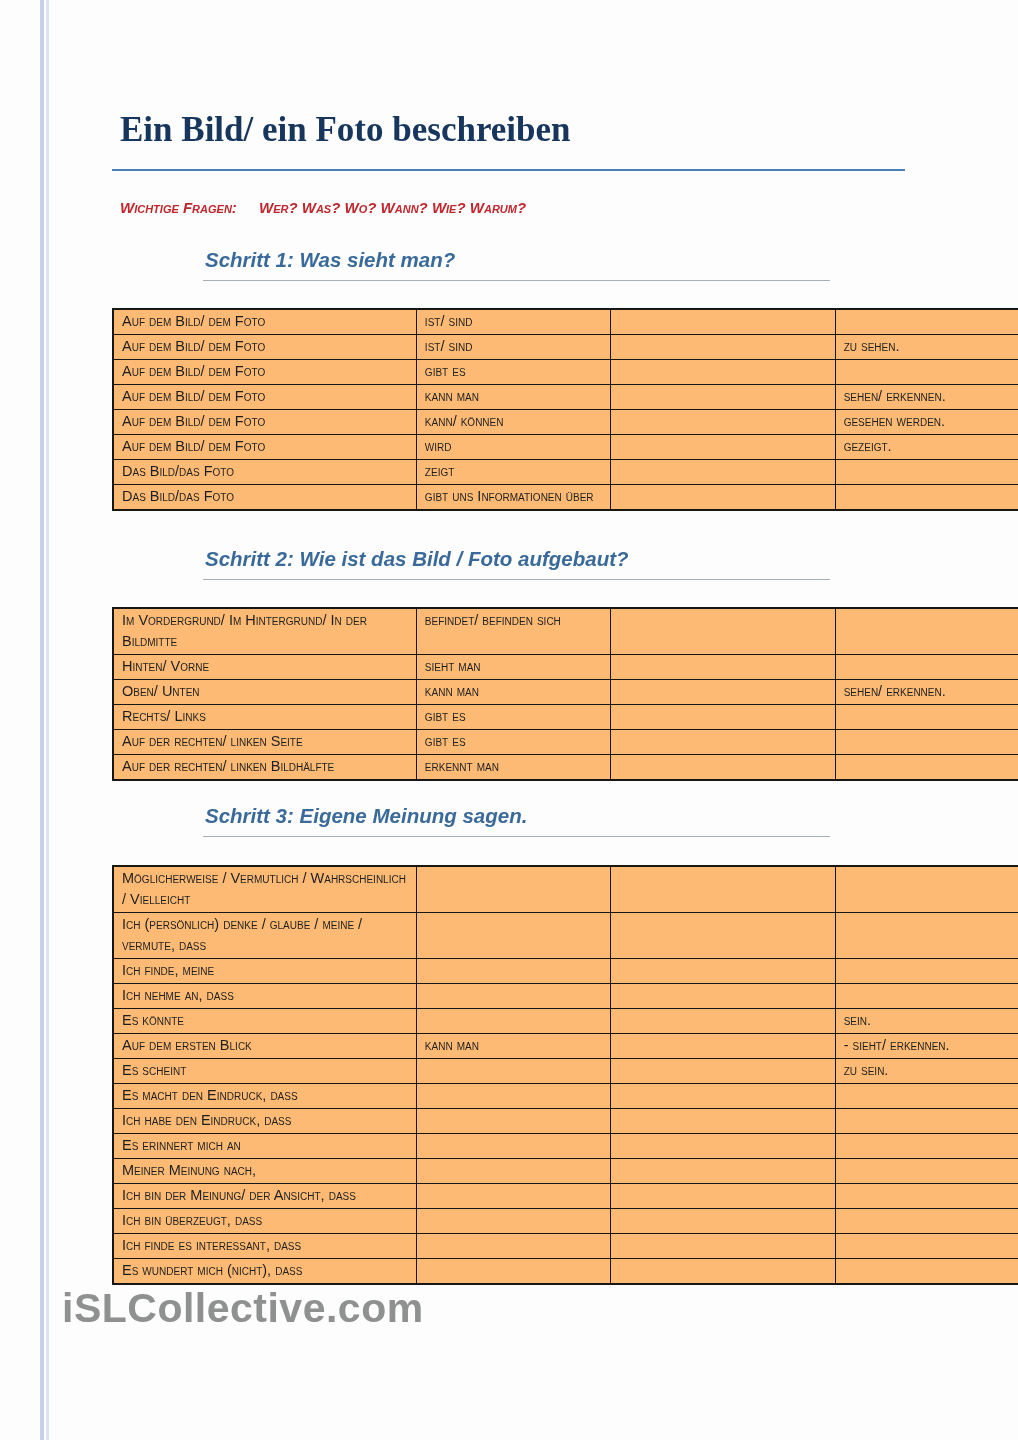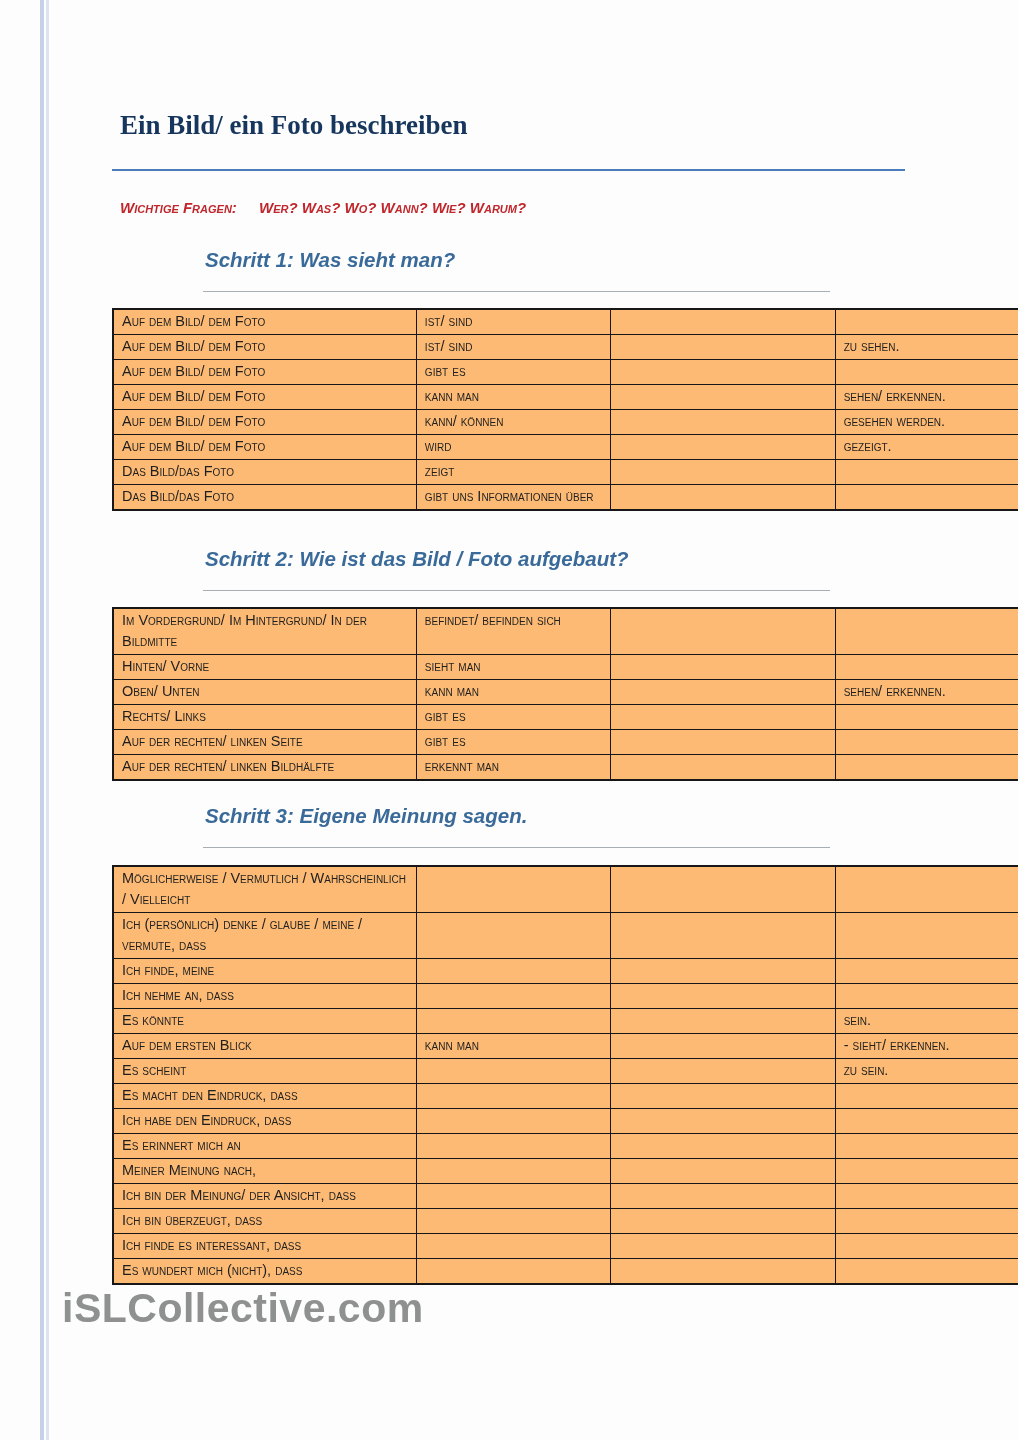--- a/index.html
+++ b/index.html
@@ -12,37 +12,37 @@
     overflow: hidden;
   }
   .stripe { position: absolute; top: 0; height: 1440px; }
   .stripe-1 { left: 40px; width: 4px; background: #c6d0e8; }
   .stripe-2 { left: 46px; width: 3px; background: #dde3f1; }
   .content { position: absolute; left: 112px; top: 0; width: 793px; height: 1440px; }
 
   .page-title {
     position: absolute; top: 110px; left: 8px;
     font-family: "Liberation Serif", "DejaVu Serif", serif;
-    font-weight: bold; font-size: 27px; color: #17365d;
+    font-weight: bold; font-size: 35px; color: #17365d;
     letter-spacing: 0px; white-space: nowrap;
   }
   .title-rule { position: absolute; top: 169px; left: 0; width: 793px; height: 2px; background: #4a7ebb; }
 
   .questions-line {
     position: absolute; top: 199px; left: 8px;
     font-style: italic; font-weight: bold; font-variant: small-caps;
     font-size: 15px; color: #c0262c; white-space: nowrap;
   }
   .questions-line .q-label { margin-right: 18px; }
 
   .section-heading {
     position: absolute; left: 91px; width: 627px;
     font-style: italic; font-weight: bold;
     font-size: 20.5px; color: #3a6a99;
-    padding-left: 2px; padding-bottom: 19px;
+    padding-left: 2px; padding-bottom: 8px;
     border-bottom: 1.4px solid #a8aeb6;
   }
   .sh-1 { top: 248px; }
   .sh-2 { top: 547px; }
   .sh-3 { top: 804px; }
 
   table.ws-table {
     position: absolute; left: 0; width: 956px;
     border-collapse: collapse;
     border: 2px solid #171717;

